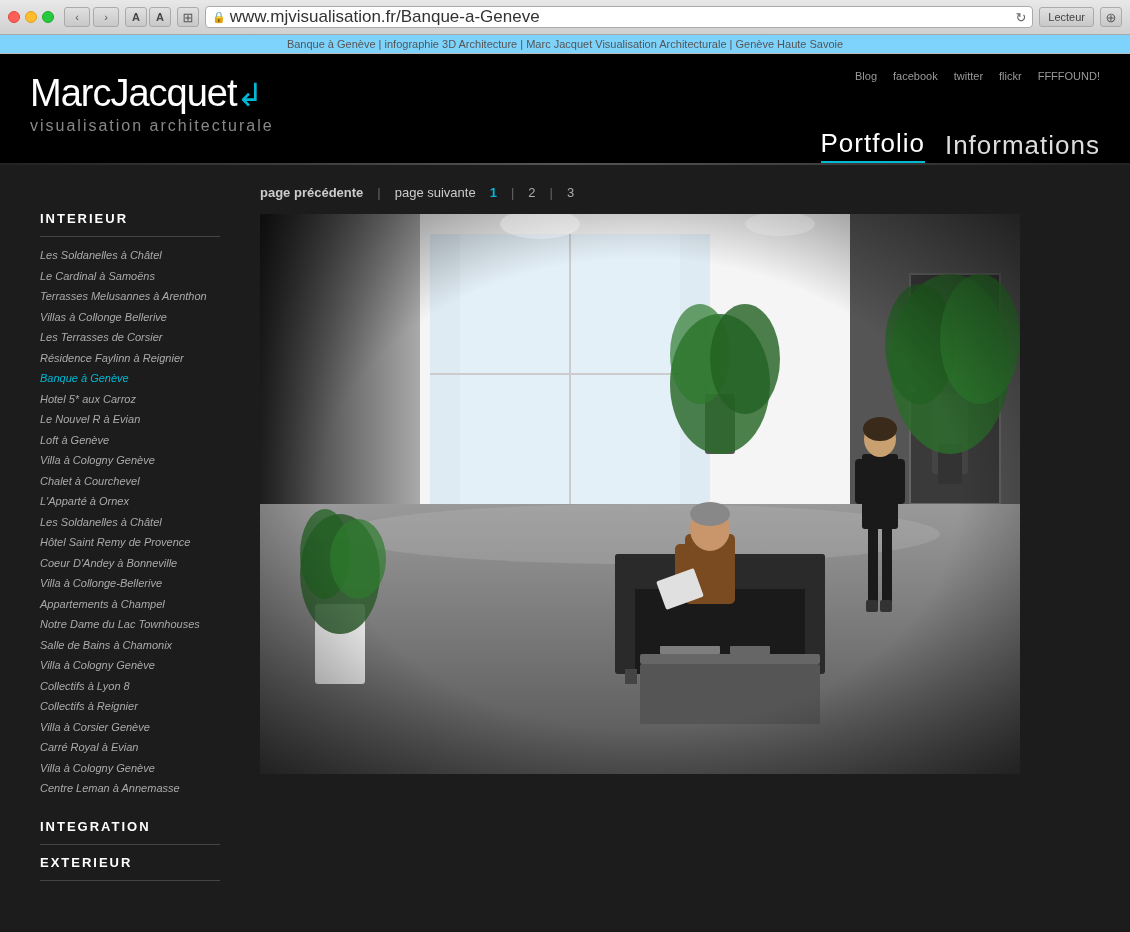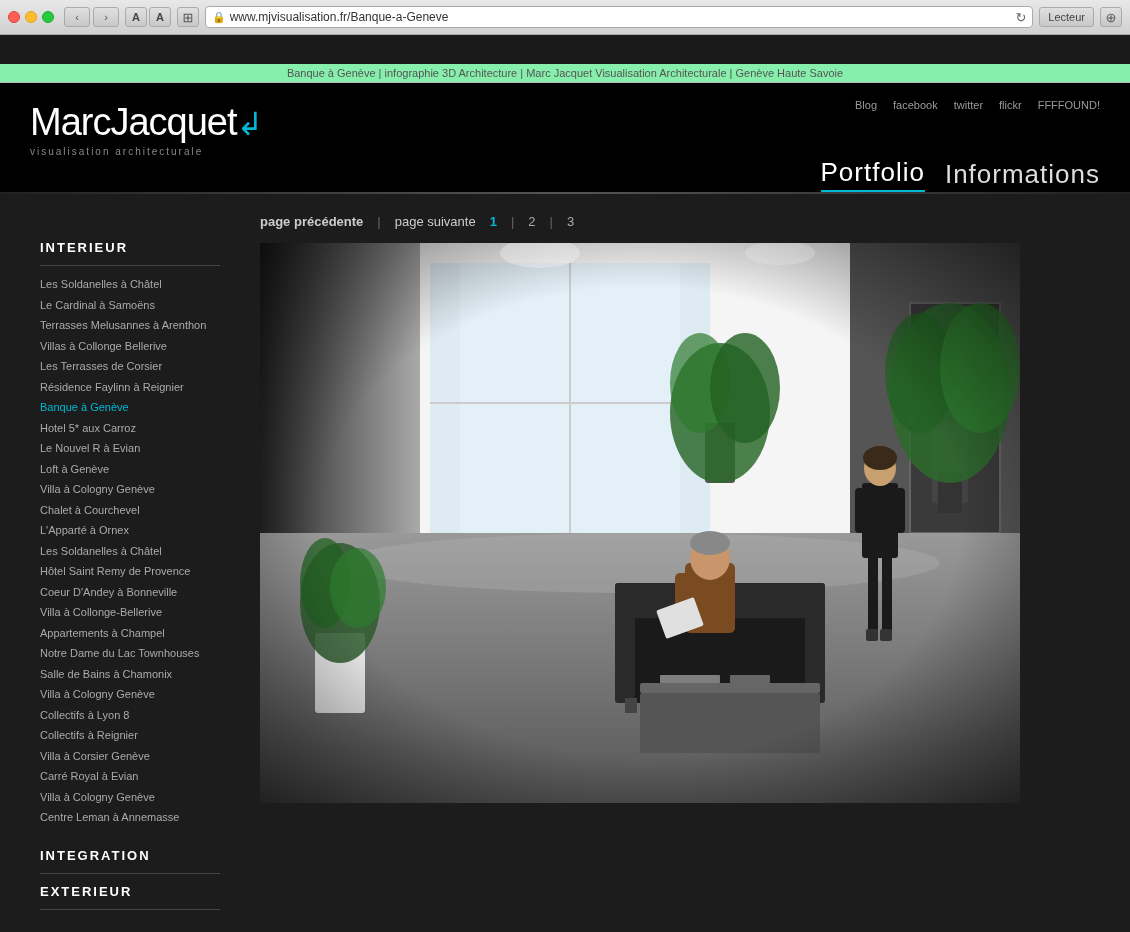--- a/index.html
+++ b/index.html
@@ -63,30 +63,29 @@
     .url-bar-wrap {
       flex: 1;
       display: flex; align-items: center;
       background: white;
       border: 1px solid #aaa;
       border-radius: 4px;
       padding: 2px 6px;
       height: 22px;
     }
     .url-icon { font-size: 11px; color: #555; margin-right: 4px; }
-    .url-text { font-size: 12px; color: #333; flex: 1; }
+    .url-text { font-size: 17px; color: #333; flex: 1; }
     .reload-btn { color: #666; font-size: 13px; cursor: pointer; }
     .title-bar {
-      background: #86efac;
+      background: #7dd3fc;
       text-align: center;
       font-size: 11px;
       color: #555;
       padding: 3px 0;
       border-bottom: 1px solid #bbb;
-      margin-top: 29px;
     }
 
     
     .site-header {
       background: #000000;
       padding: 0 30px;
       display: flex;
       justify-content: space-between;
       align-items: flex-start;
     }
@@ -101,21 +100,21 @@
     }
     .logo-text {
       font-size: 38px;
       color: white;
       font-weight: 300;
       letter-spacing: -1px;
     }
     .logo-text .marc { font-weight: 300; color: white; }
     .logo-text .jacquet { font-weight: 300; color: white; }
     .logo-arrow { color: #00b8d4; font-size: 32px; }
-    .logo-subtitle { color: #888; font-size: 10px; letter-spacing: 2px; margin-top: 2px; }
+    .logo-subtitle { color: #888; font-size: 16px; letter-spacing: 2px; margin-top: 2px; }
     .nav-area {
       display: flex; flex-direction: column;
       align-items: flex-end;
       padding-top: 6px;
     }
     .main-nav {
       display: flex; gap: 20px;
       align-items: center;
       padding-top: 40px;
     }
@@ -163,20 +162,21 @@
       margin-top: 16px;
     }
     .sidebar-link {
       display: block;
       font-size: 11px;
       color: #aaa;
       text-decoration: none;
       padding: 2px 0;
       cursor: pointer;
       line-height: 1.5;
+      font-style: italic;
     }
     .sidebar-link.active { color: #00b8d4; }
     .sidebar-divider {
       height: 1px;
       background: #444;
       margin: 4px 0 8px;
     }
 
     
     .content-area {

